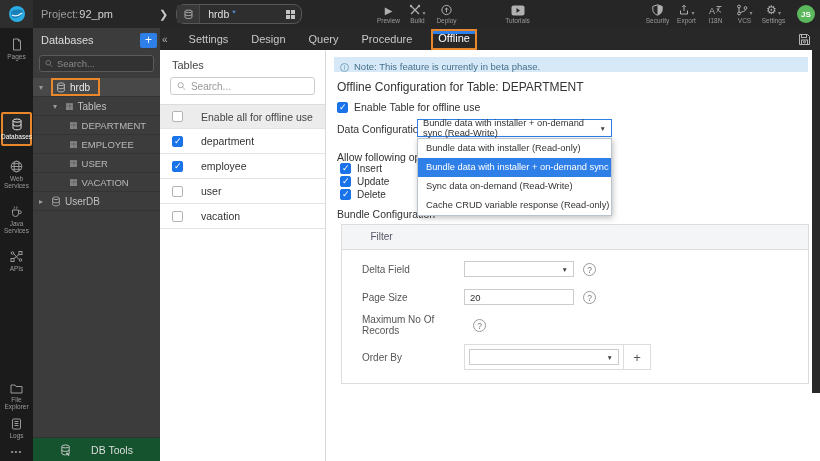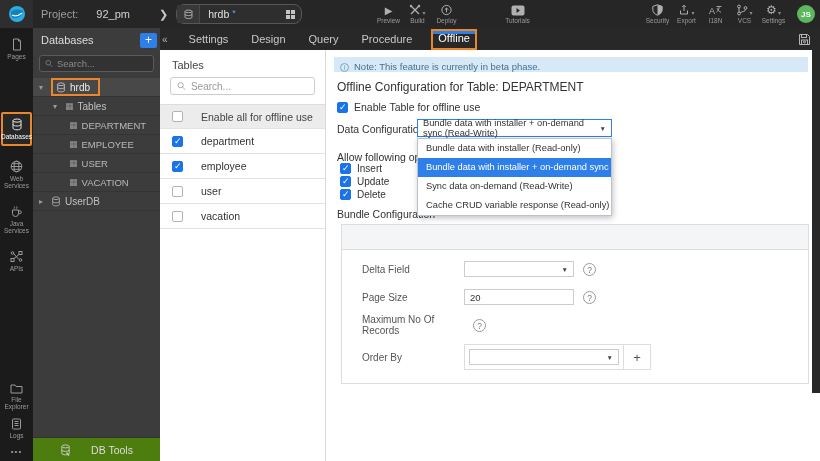--- a/index.html
+++ b/index.html
@@ -4,21 +4,21 @@
 <style>
   *{box-sizing:border-box;margin:0;padding:0}
   html,body{width:820px;height:461px}
   body{position:relative;background:#fff;font-family:"Liberation Sans","DejaVu Sans",sans-serif;overflow:hidden;color:#333}
   svg{display:block}
 
   
   .topbar{position:absolute;left:0;top:0;width:820px;height:28px;background:#262626;display:flex;align-items:center}
   .logo-box{width:33px;height:28px;background:#2e2e2e;display:flex;align-items:center;justify-content:center}
   .project{margin-left:8px;font-size:11px;color:#9e9e9e;width:118px;white-space:nowrap}
-  .project .pname{color:#d2d2d2;margin-left:18px}
+  .project .pname{color:#d2d2d2;margin-left:1px}
   .crumb-arrow{color:#c9c9c9;font-size:11px;margin-right:8px}
   .hrdb-box{display:flex;align-items:center;height:20px;width:126px;border:1px solid #575757;border-radius:8px;background:#2e2e2e}
   .hrdb-db{width:23px;height:100%;border-right:1px solid #4a4a4a;background:#383838;display:flex;align-items:center;justify-content:center}
   .hrdb-name{flex:1;font-size:10.5px;color:#e0e0e0;padding-left:8px;white-space:nowrap}
   .hrdb-star{color:#5aa7ff;font-size:9px;vertical-align:top}
   .grid-icon{display:grid;grid-template-columns:4px 4px;grid-template-rows:4px 4px;gap:1px;margin-right:6px}
   .grid-icon i{background:#c4c4c4}
   .tb-group{display:flex;align-items:center;height:28px}
   .tb-left{position:absolute;left:374px;top:0}
   .tb-right{position:absolute;right:32px;top:0}
@@ -45,21 +45,21 @@
   .db-search input{background:transparent;border:0;outline:none;color:#bbb;font-size:9.5px;width:100%}
   .db-search input::placeholder{color:#8a8a8a}
   .trow{height:19px;display:flex;align-items:center;gap:4px;font-size:10px;border-bottom:1px solid #343434;color:#c0c0c0;padding-left:6px}
   .trow .caret{font-size:8px;color:#9a9a9a;width:8px}
   .trow.selected{background:#484848}
   .hl-box{display:flex;align-items:center;gap:4px;border:2px solid #e8872c;height:18px;padding:0 8px 0 3px;color:#ececec}
   .tbl-glyph{font-size:9px;color:#9a9a9a;line-height:10px}
   .indent1{padding-left:20px}
   .indent2{padding-left:36px}
   .tname{font-size:9.5px;color:#b9b9b9}
-  .db-footer{position:absolute;left:0;right:0;bottom:0;height:24px;display:flex;align-items:center;justify-content:center;gap:20px;font-size:10.5px;color:#ddd;background:#4d7c0f;border-top:1px solid #323232}
+  .db-footer{position:absolute;left:0;right:0;bottom:0;height:24px;display:flex;align-items:center;justify-content:center;gap:20px;font-size:10.5px;color:#ddd;background:#14532d;border-top:1px solid #323232}
 
   
   .tab-strip{position:absolute;left:160px;top:28px;width:660px;height:22px;background:#282828;display:flex;align-items:center;color:#c9c9c9}
   .collapse-btn{font-size:10px;color:#b5b5b5;padding:0 4px 0 2px}
   .tab{font-size:11px;height:22px;line-height:22px;padding:0 6px;margin-left:11px;white-space:nowrap}
   .tab.active{color:#fff;border:2px solid #e8872c;height:21px;line-height:15px;box-shadow:inset 0 3px 0 #2f7fe8;padding:0 5px;margin-left:13px}
   .save-btn{margin-left:auto;margin-right:9px}
 
   
   .tables-panel{position:absolute;left:160px;top:50px;width:166px;height:411px;background:#fff;border-right:1px solid #d9d9d9}
@@ -421,20 +421,21 @@
   </div>
   <div class="op-row" style="top:139px">
     <span class="cb checked"></span>
     <span>Delete</span>
   </div>
 
   <div class="lbl-bundle">Bundle Configuration</div>
 
   <div class="props-panel">
     <div class="props-head">
+      <span class="ptab" style="border-right:none">Filter</span>
     </div>
     <div class="frow">
       <span class="flabel">Delta Field</span>
       <span class="fselect">
           <span class="sel-caret">▼</span>
         </span>
       <span class="help">?</span>
     </div>
     <div class="frow">
       <span class="flabel">Page Size</span>

